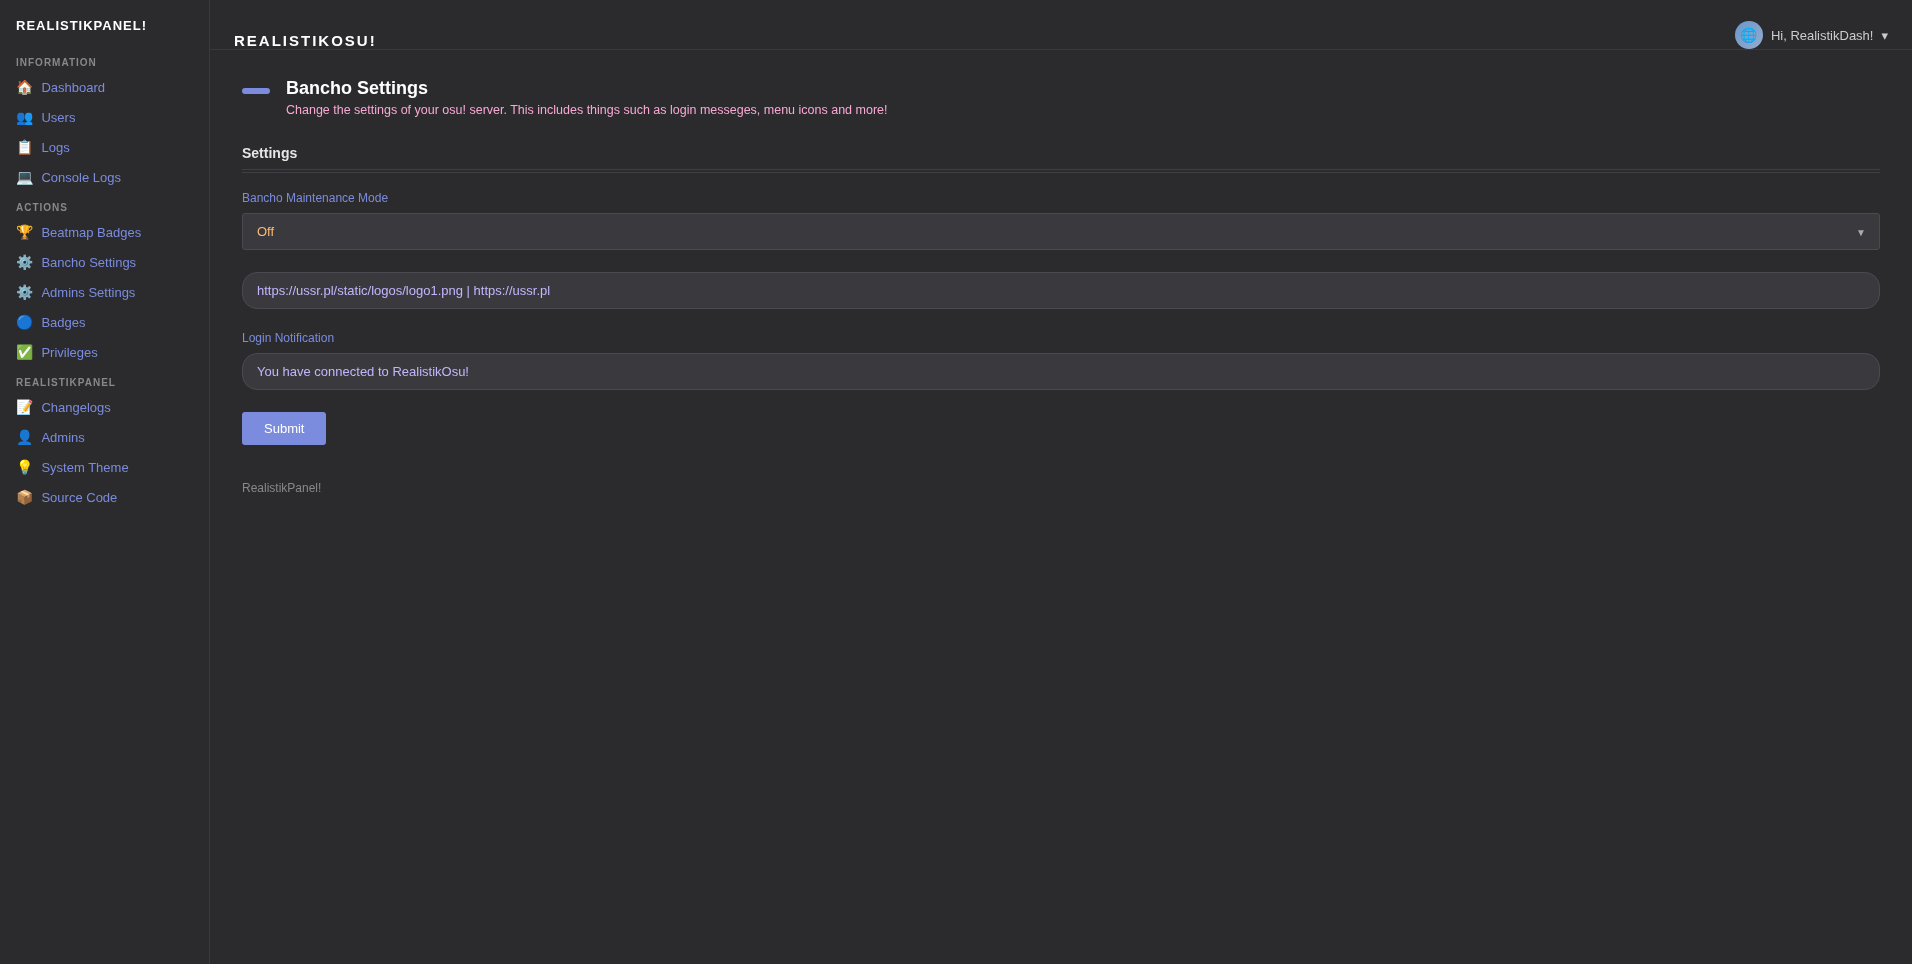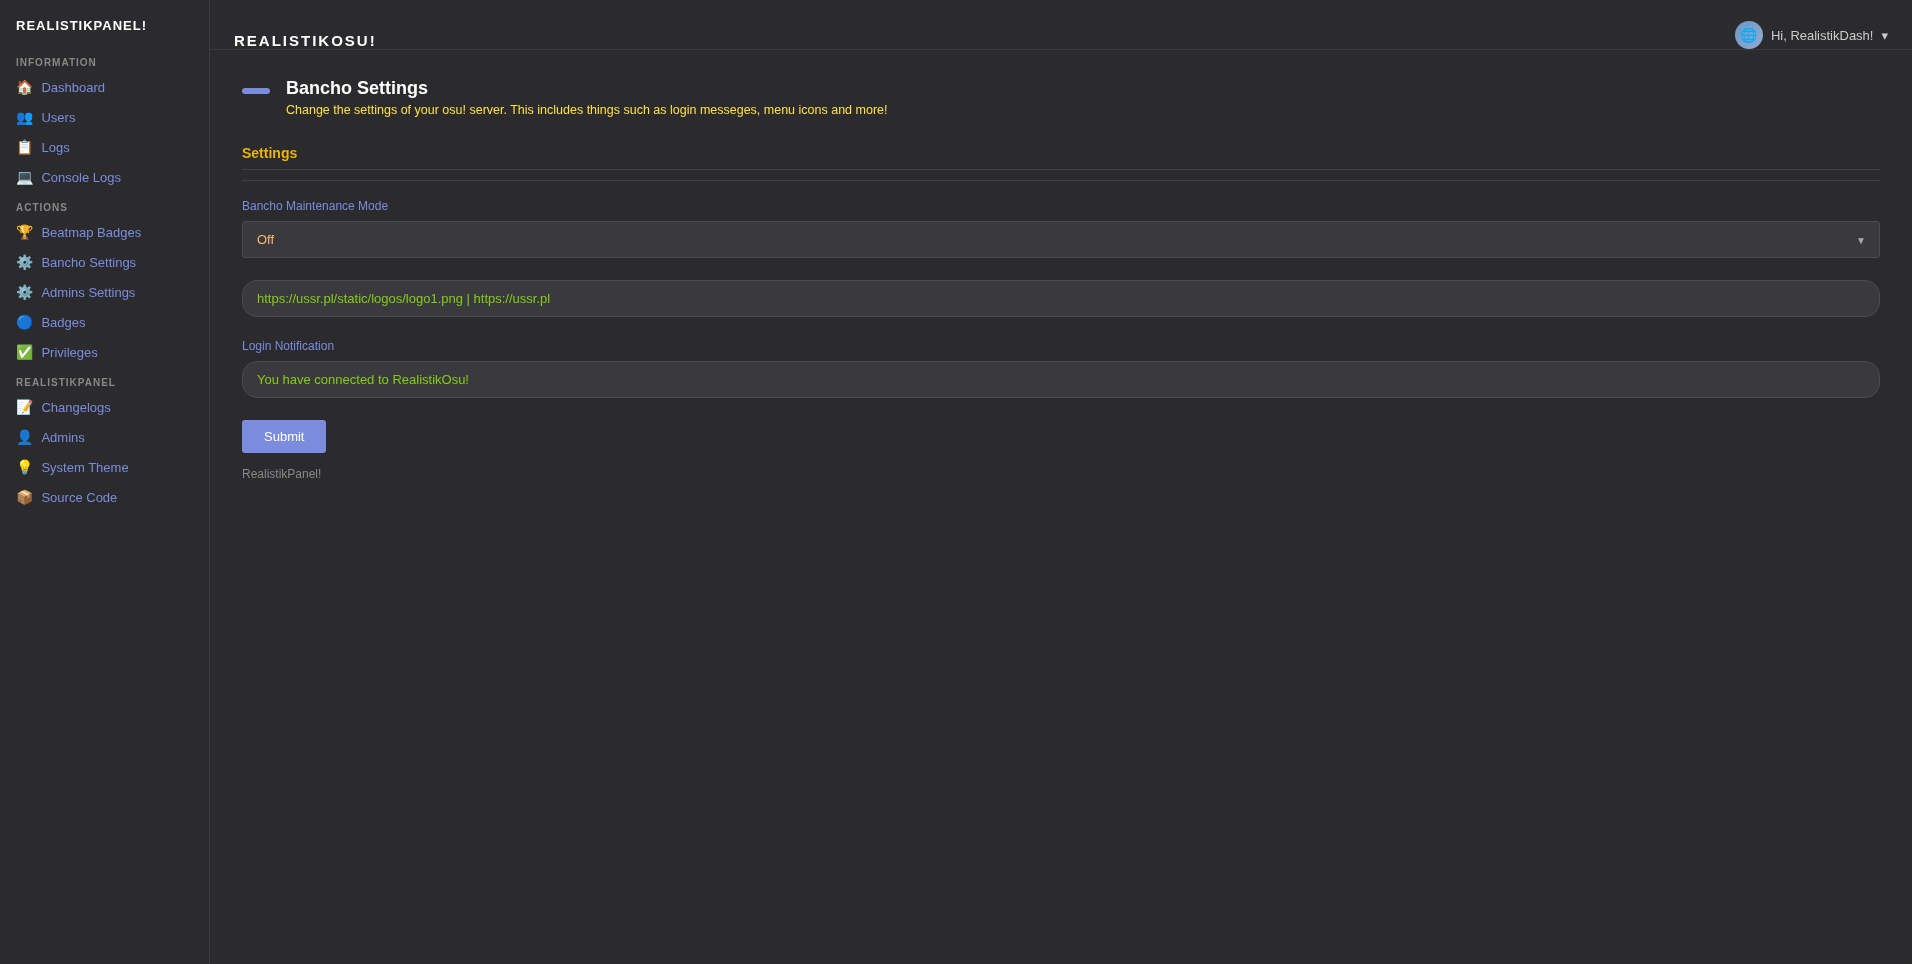--- a/index.html
+++ b/index.html
@@ -130,28 +130,28 @@
 
     .page-header-text h1 {
       font-size: 18px;
       font-weight: 700;
       color: #fff;
       margin-bottom: 4px;
     }
 
     .page-header-text p {
       font-size: 12.5px;
-      color: #fde047;
+      color: #f9a8d4;
     }
 
     .section-title {
       font-size: 14px;
       font-weight: 600;
-      color: #eab308;
-      margin-bottom: 10px;
+      color: #e5e5e5;
+      margin-bottom: 2px;
       padding-bottom: 8px;
       border-bottom: 1px solid #3e3e44;
     }
 
     .settings-block {
       background: transparent;
     }
 
     .field-group {
       margin-bottom: 22px;
@@ -190,37 +190,37 @@
       transform: translateY(-50%);
       font-size: 10px;
       color: #aaa;
       pointer-events: none;
     }
 
     .field-input {
       width: 100%;
       background: #3a3a3e;
       border: 1px solid #4a4a50;
-      color: #84cc16;
+      color: #c4b5fd;
       padding: 10px 14px;
       font-size: 13px;
       border-radius: 15px;
       outline: none;
     }
 
     .submit-btn {
       background: #7b8cde;
       color: #fff;
       border: none;
       padding: 9px 22px;
       font-size: 13px;
       border-radius: 3px;
       cursor: pointer;
       font-weight: 500;
-      margin-bottom: 14px;
+      margin-bottom: 36px;
     }
 
     .footer-text {
       font-size: 12px;
       color: #888;
     }
 
     .divider {
       border: none;
       border-top: 1px solid #3e3e44;

